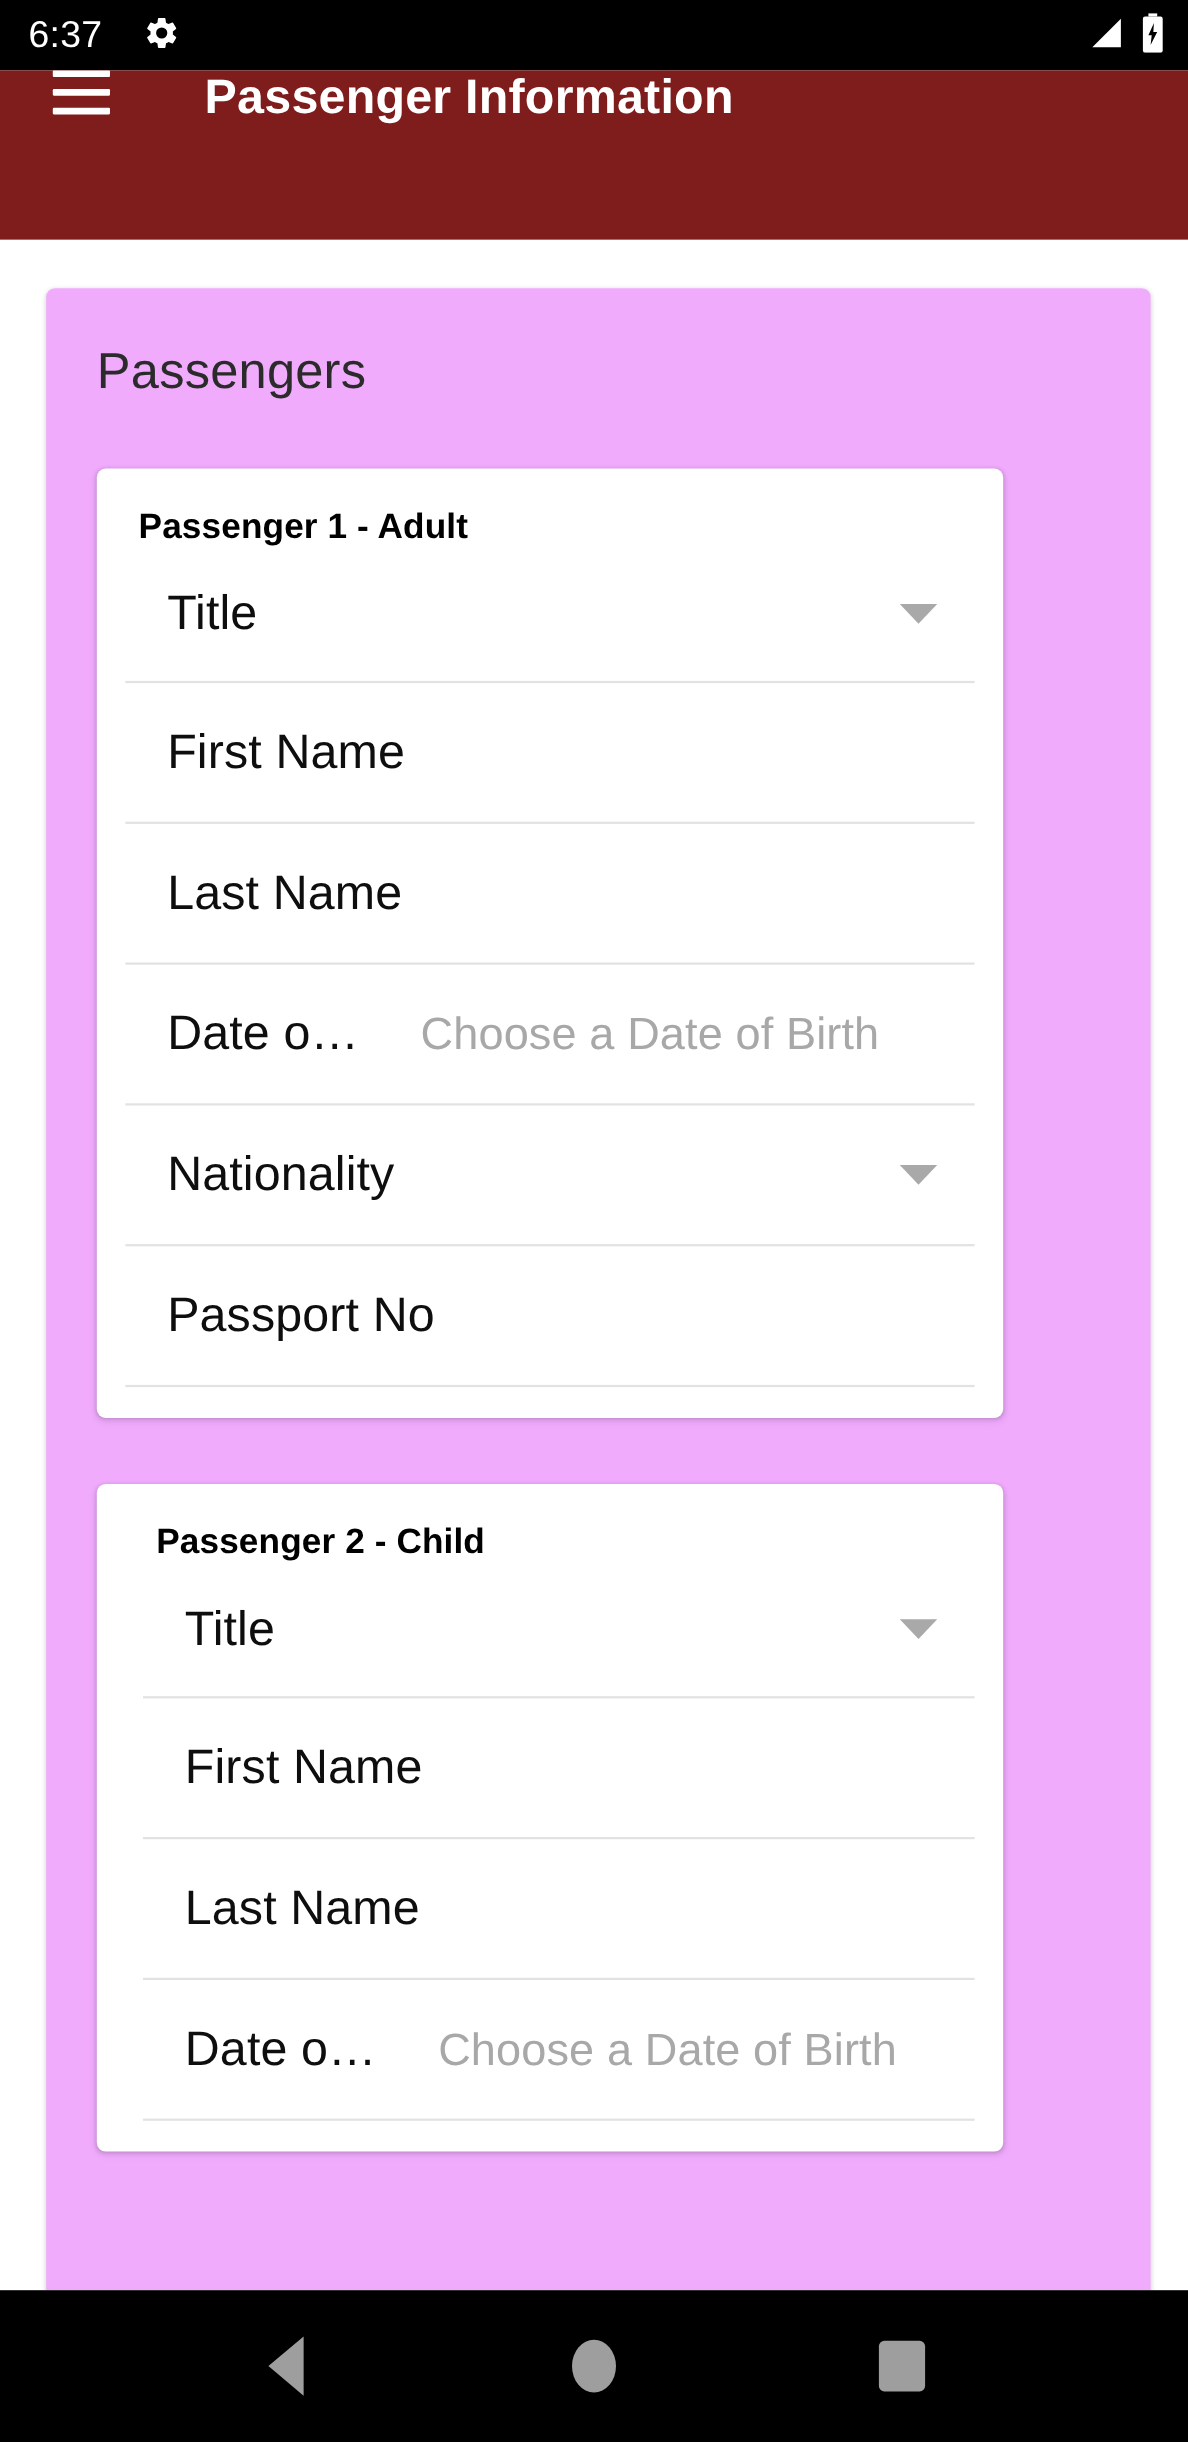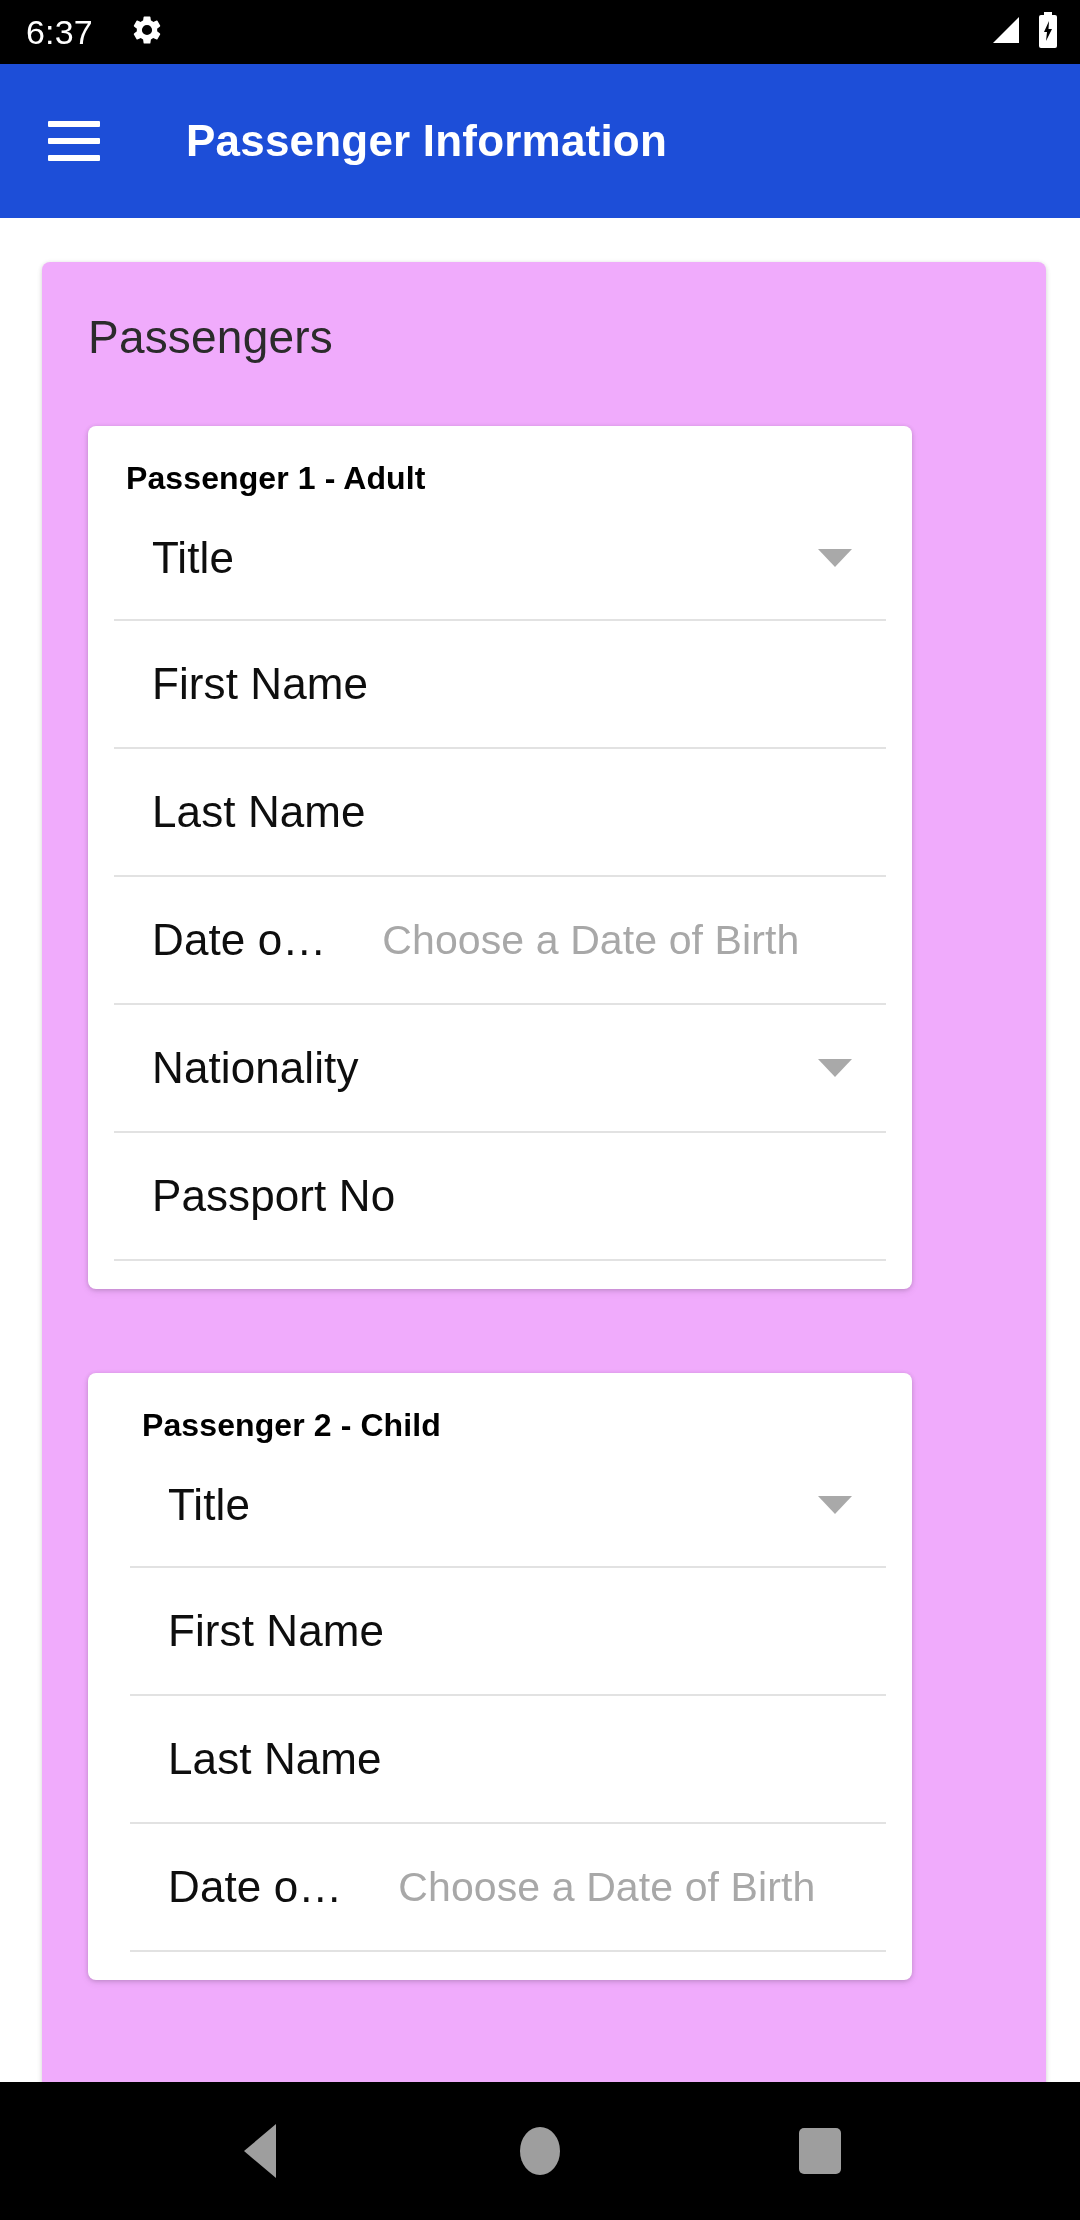--- a/index.html
+++ b/index.html
@@ -52,23 +52,23 @@
   .icon-gear { display: block; }
   .icon-signal { display: block; }
   .icon-battery { display: block; }
 
   
   .app-bar {
     position: absolute;
     top: 64px; left: 0;
     width: 1080px;
     height: 154px;
-    background: #1d4ed8;
-    display: flex;
-    align-items: center;
+    background: #7f1d1d;
+    display: flex;
+    align-items: flex-start;
     padding-left: 48px;
   }
   .hamburger {
     width: 52px;
     height: 40px;
     display: flex;
     flex-direction: column;
     justify-content: space-between;
     cursor: pointer;
   }
@@ -120,21 +120,21 @@
     padding: 62px 46px 0 46px;
   }
 
   
   .passenger-card {
     width: 824px;
     background: #ffffff;
     border-radius: 8px;
     box-shadow: 0 1px 4px rgba(0,0,0,0.17), 0 3px 8px rgba(0,0,0,0.07);
     padding: 34px 0 28px 0;
-    margin-bottom: 84px;
+    margin-bottom: 60px;
   }
   .passenger-card:last-child { margin-bottom: 0; padding-left: 16px; }
 
   .passenger-card-title {
     font-size: 32px;
     font-weight: bold;
     color: #000000;
     padding: 0 0 0 38px;
     letter-spacing: 0.1px;
   }

